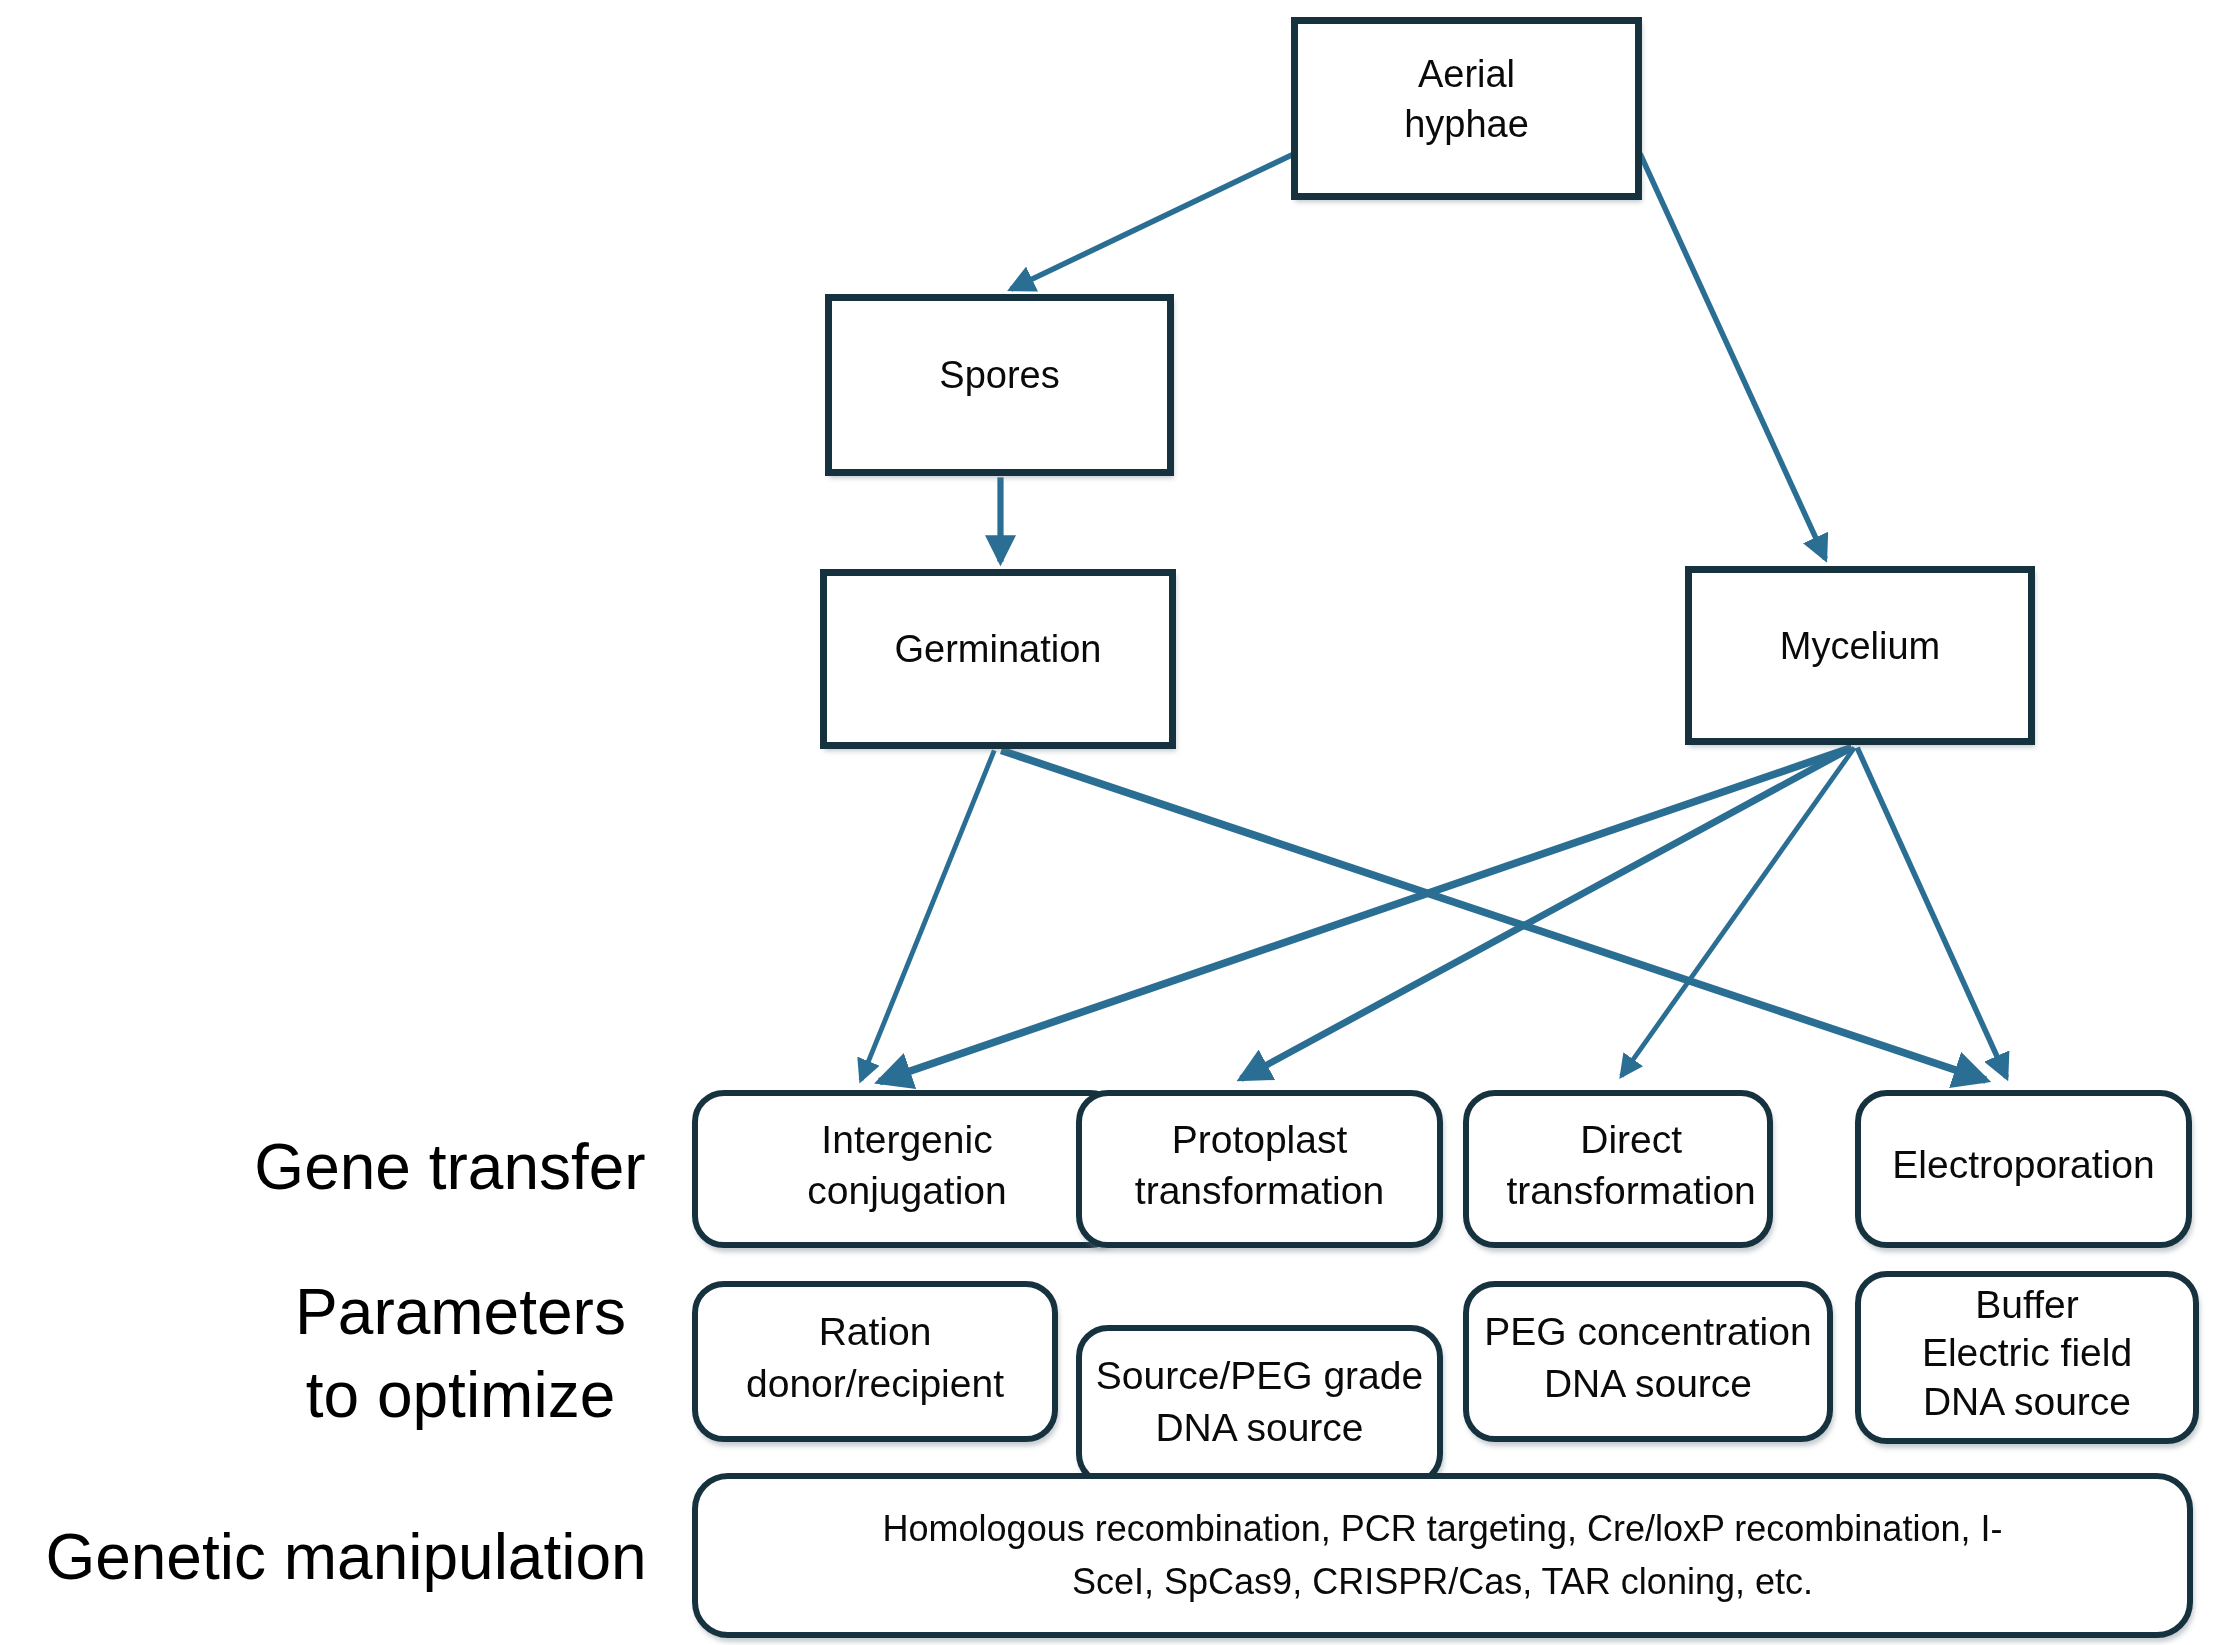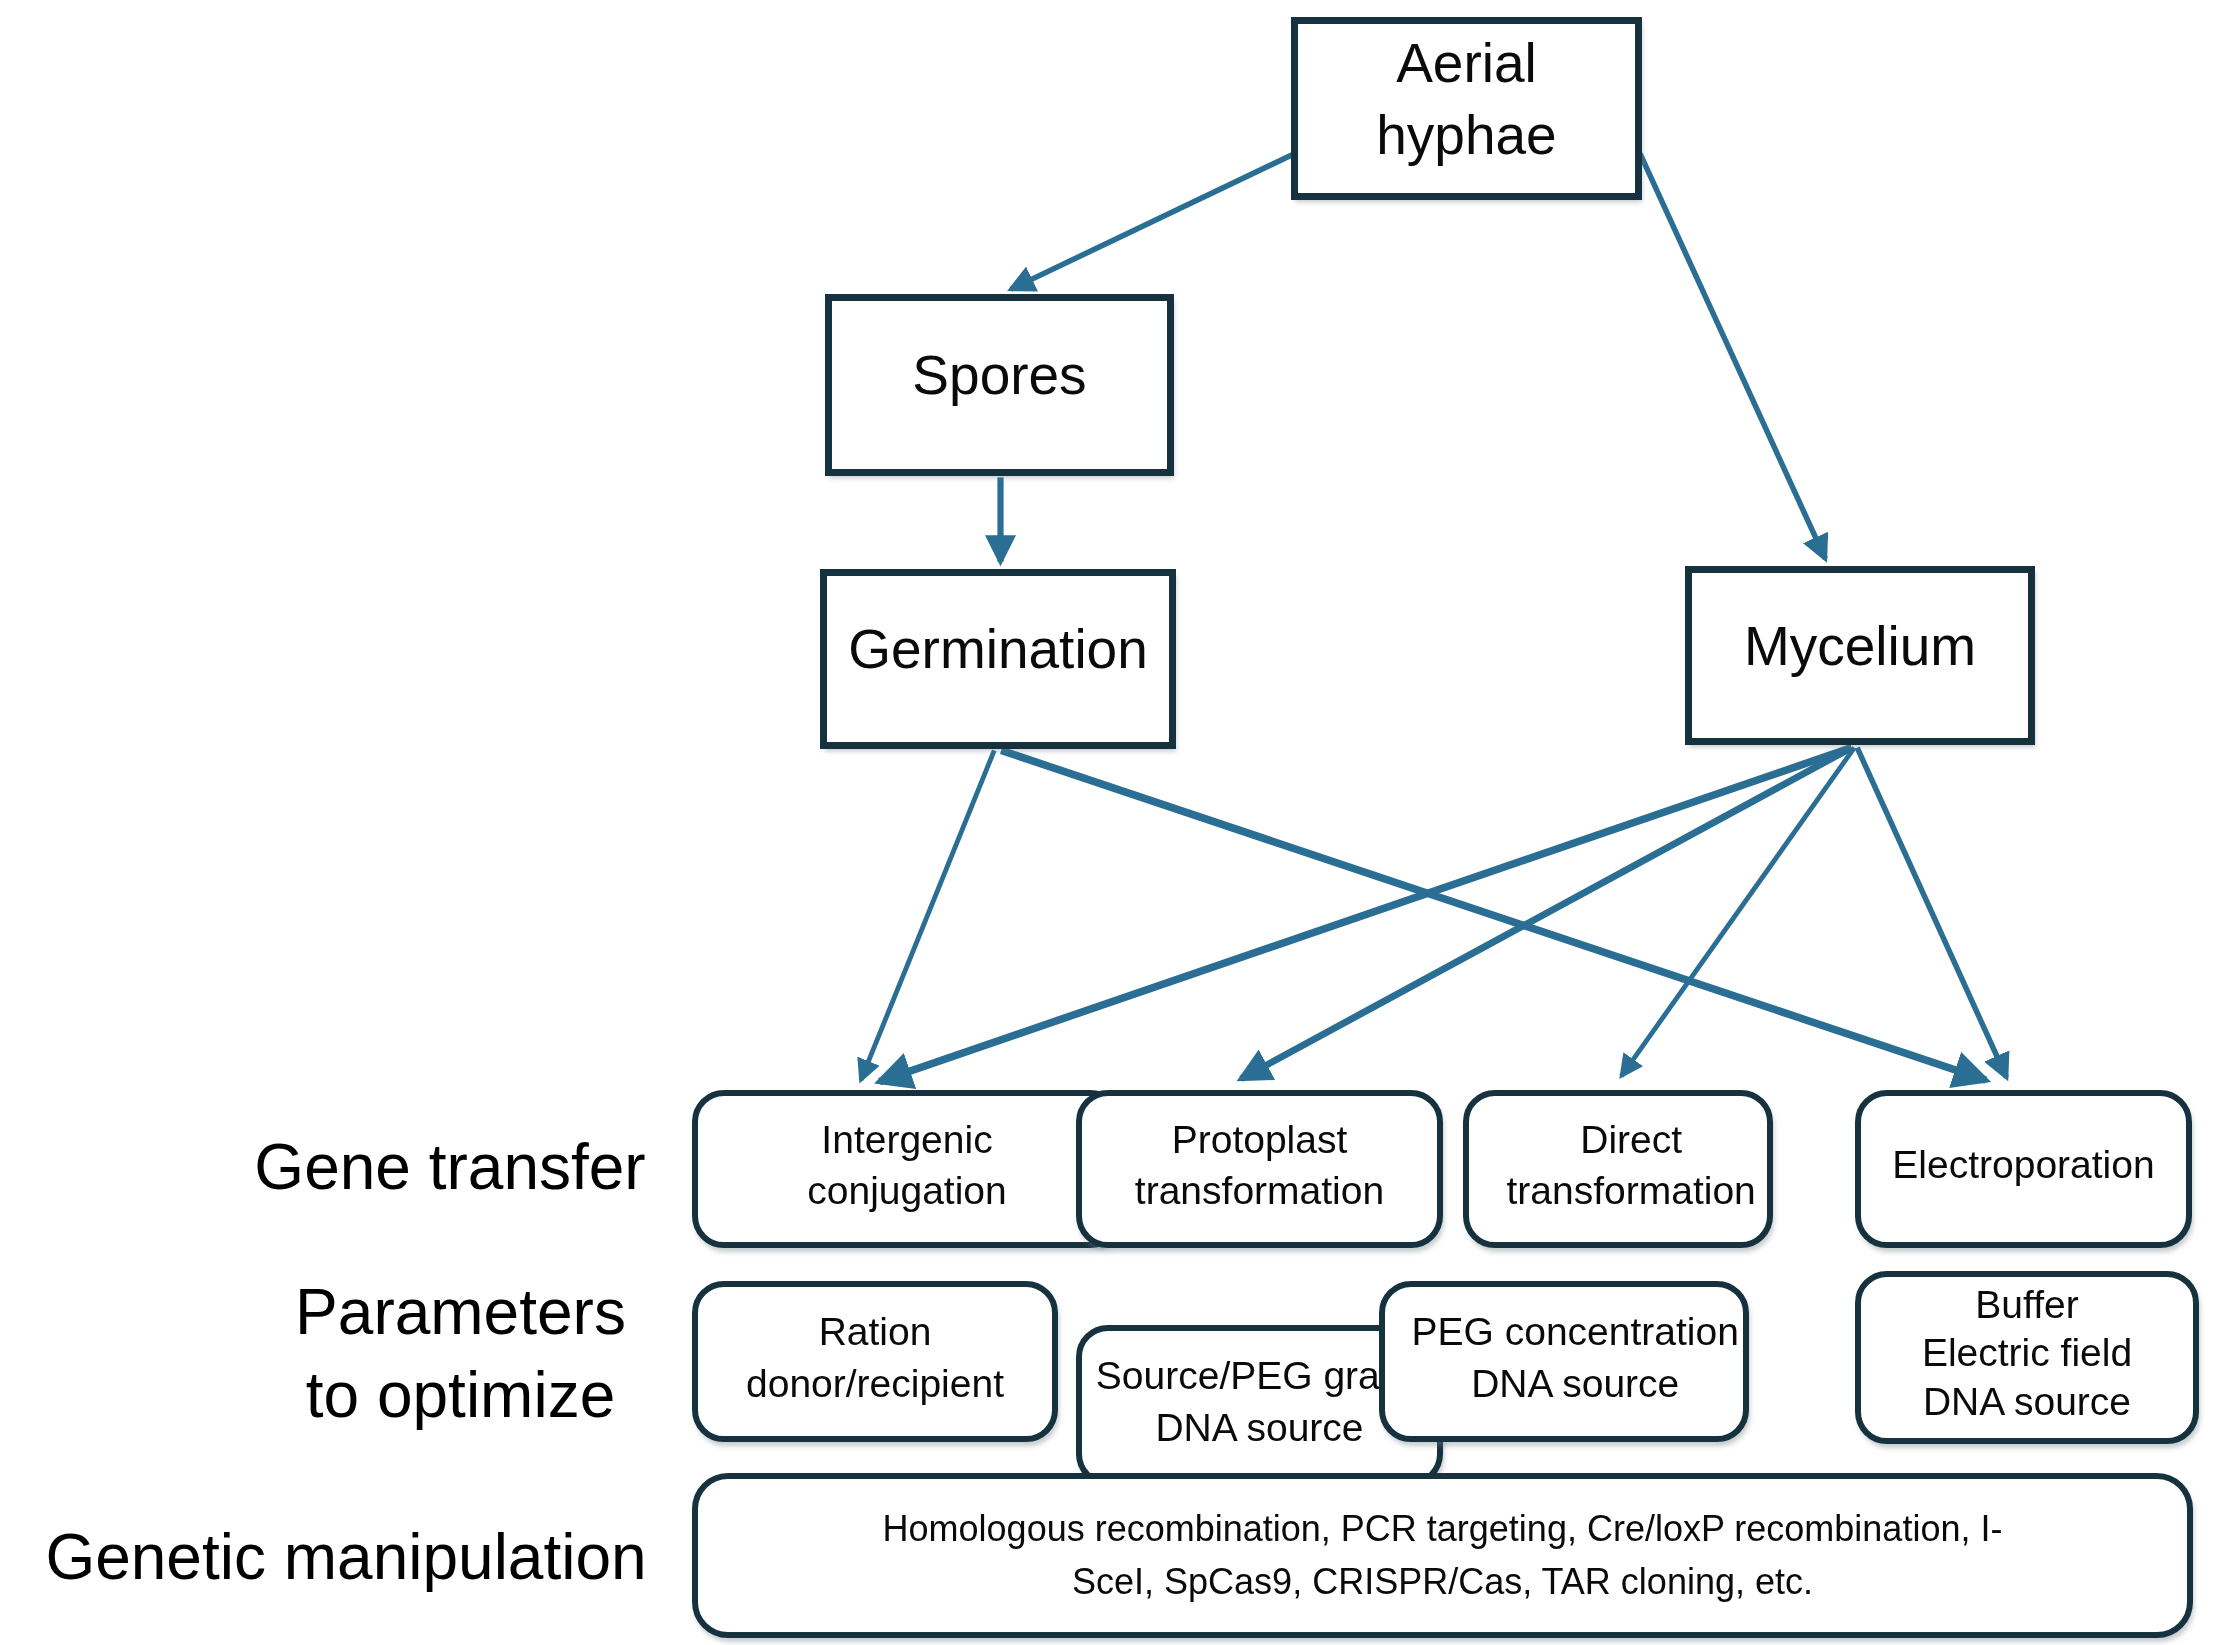--- a/index.html
+++ b/index.html
@@ -14,21 +14,21 @@
 
   .txt{white-space:pre-line;}
 
   
   .stage-box{
     position:absolute;
     background:#fff;
     border:7.6px solid var(--border);
     display:flex;align-items:center;justify-content:center;
     text-align:center;
-    font-size:55px;line-height:1.32;
+    font-size:38px;line-height:1.32;
     padding-bottom:19.4px;box-sizing:border-box;
     box-shadow:2.1px 4.8px 4.8px -1.4px rgba(110,125,135,0.40);
   }
   #box-aerial{left:1291px;top:17.3px;width:351px;height:183px;}
   #box-spores{left:825px;top:294px;width:349px;height:182px;}
   #box-germination{left:820px;top:569px;width:356px;height:180px;}
   #box-mycelium{left:1685px;top:566px;width:350px;height:179px;}
 
   
   .round-box{
@@ -44,21 +44,21 @@
   }
   .method-box{top:1090px;height:158px;}
   #mb-ic{left:692px;width:430px;}
   #mb-pt{left:1076px;width:367px;}
   #mb-dt{left:1463px;width:310px;padding-left:36px;}
   #mb-ep{left:1855px;width:337px;}
 
   .param-box{top:1281px;height:161px;}
   #pb-ic{left:692px;width:366px;}
   #pb-pt{left:1076px;width:367px;padding-left:4.1px;padding-right:4.1px;margin-top:44px;}
-  #pb-dt{left:1379px;width:370px;padding-left:4.1px;padding-right:4.1px;justify-content:flex-end;}
+  #pb-dt{left:1463px;width:370px;padding-left:4.1px;padding-right:4.1px;}
   #pb-ep{left:1855px;top:1271px;height:173px;width:344px;line-height:1.24;}
 
   #gm-box{
     left:692px;top:1473px;width:1501px;height:165px;
     border-radius:36px;font-size:36px;line-height:1.45;
     padding-bottom:7px;
   }
 
   
   .row-label{

